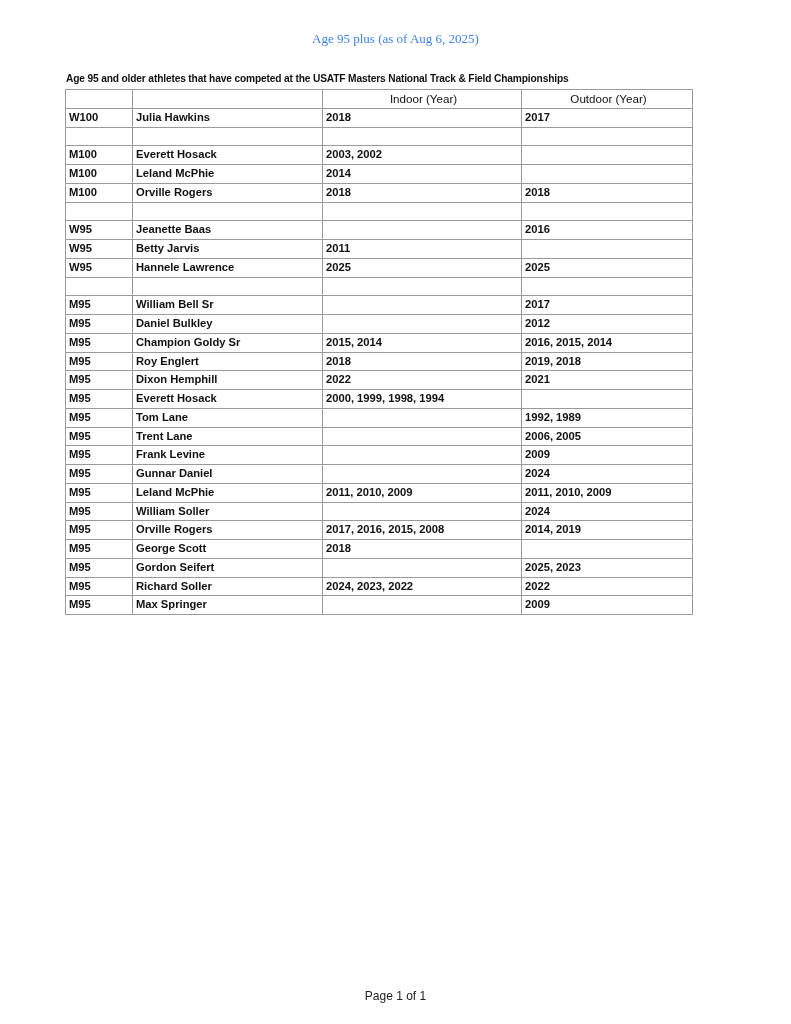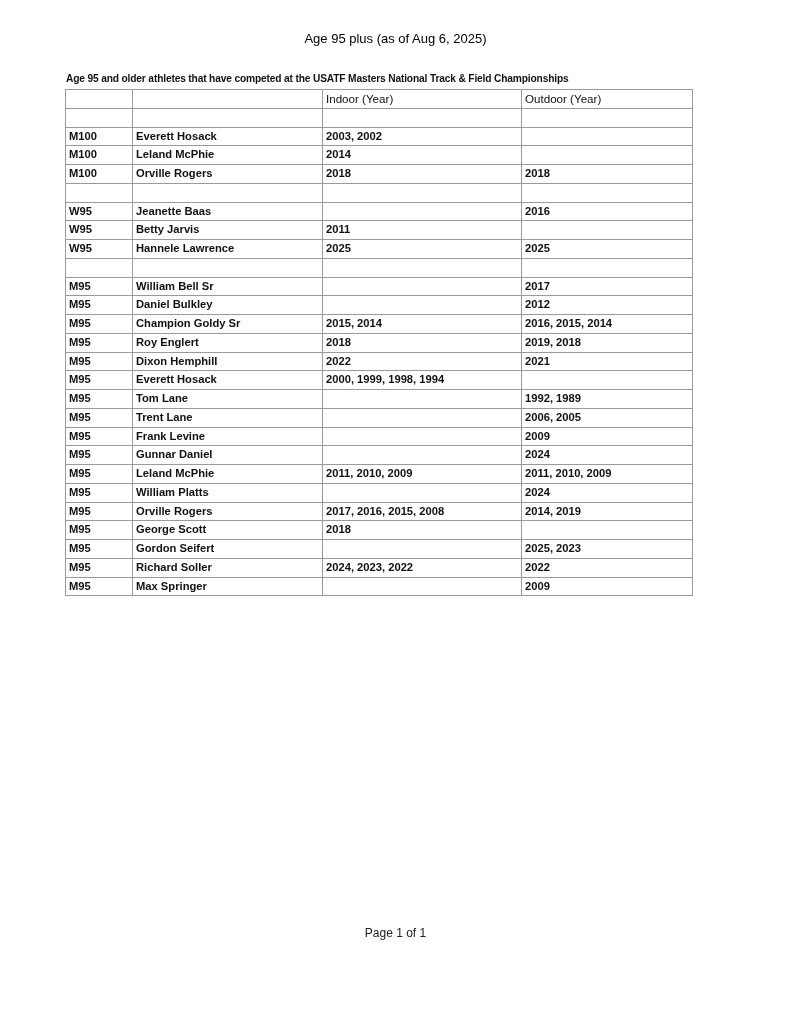--- a/index.html
+++ b/index.html
@@ -1,29 +1,29 @@
 <!DOCTYPE html>
 <html><head>
 <meta charset="utf-8">
 <style>
   html, body { margin: 0; padding: 0; background: #ffffff; }
   body { width: 791px; height: 1024px; position: relative; overflow: hidden;
          font-family: "Liberation Sans", sans-serif; color: #111; }
   .page-title { position: absolute; left: 0; width: 791px; top: 31px; text-align: center;
-                font-size: 13px; color: #000000; }
+                font-size: 13px; color: #3b82f6; font-family: Liberation Serif, serif; }
   .caption { position: absolute; left: 66px; top: 73px; font-size: 10.2px; font-weight: bold;
              letter-spacing: -0.15px; color: #111; white-space: nowrap; }
   table.roster { position: absolute; left: 65px; top: 89px; width: 627px;
                  border-collapse: collapse; table-layout: fixed; }
   table.roster td { border: 1px solid #9a9a9a; height: 17.75px; padding: 0 0 0 3px;
                     font-size: 11.2px; font-weight: bold; white-space: nowrap; overflow: hidden;
                     color: #111; line-height: 17.75px; }
-  table.roster tr.header td { font-weight: normal; font-size: 11.6px; }
+  table.roster tr.header td { font-weight: normal; font-size: 11.6px; text-align: center; }
   col.c1 { width: 67px; } col.c2 { width: 190px; } col.c3 { width: 199px; } col.c4 { width: 171px; }
-  .footer { position: absolute; left: 0; width: 791px; top: 926px; text-align: center;
+  .footer { position: absolute; left: 0; width: 791px; top: 989px; text-align: center;
             font-size: 12px; color: #222; }
 </style>
 </head>
 <body>
 
 <div class="page-title">Age 95 plus (as of Aug 6, 2025)</div>
 <div class="caption">Age 95 and older athletes that have competed at the USATF Masters National Track &amp; Field Championships</div>
 
 <table class="roster">
   <colgroup>
@@ -32,20 +32,26 @@
       <col class="c3">
       <col class="c4">
     </colgroup>
   <tbody id="tbody">
     <tr class="header">
       <td></td>
       <td></td>
       <td>Indoor (Year)</td>
       <td>Outdoor (Year)</td>
     </tr>
+  <tr>
+        <td>W100</td>
+        <td>Julia Hawkins</td>
+        <td>2018</td>
+        <td>2017</td>
+      </tr>
       <tr>
         <td></td>
         <td></td>
         <td></td>
         <td></td>
       </tr>
       <tr>
         <td>M100</td>
         <td>Everett Hosack</td>
         <td>2003, 2002</td>
@@ -154,21 +160,21 @@
         <td>2024</td>
       </tr>
       <tr>
         <td>M95</td>
         <td>Leland McPhie</td>
         <td>2011, 2010, 2009</td>
         <td>2011, 2010, 2009</td>
       </tr>
       <tr>
         <td>M95</td>
-        <td>William Platts</td>
+        <td>William Soller</td>
         <td></td>
         <td>2024</td>
       </tr>
       <tr>
         <td>M95</td>
         <td>Orville Rogers</td>
         <td>2017, 2016, 2015, 2008</td>
         <td>2014, 2019</td>
       </tr>
       <tr>

